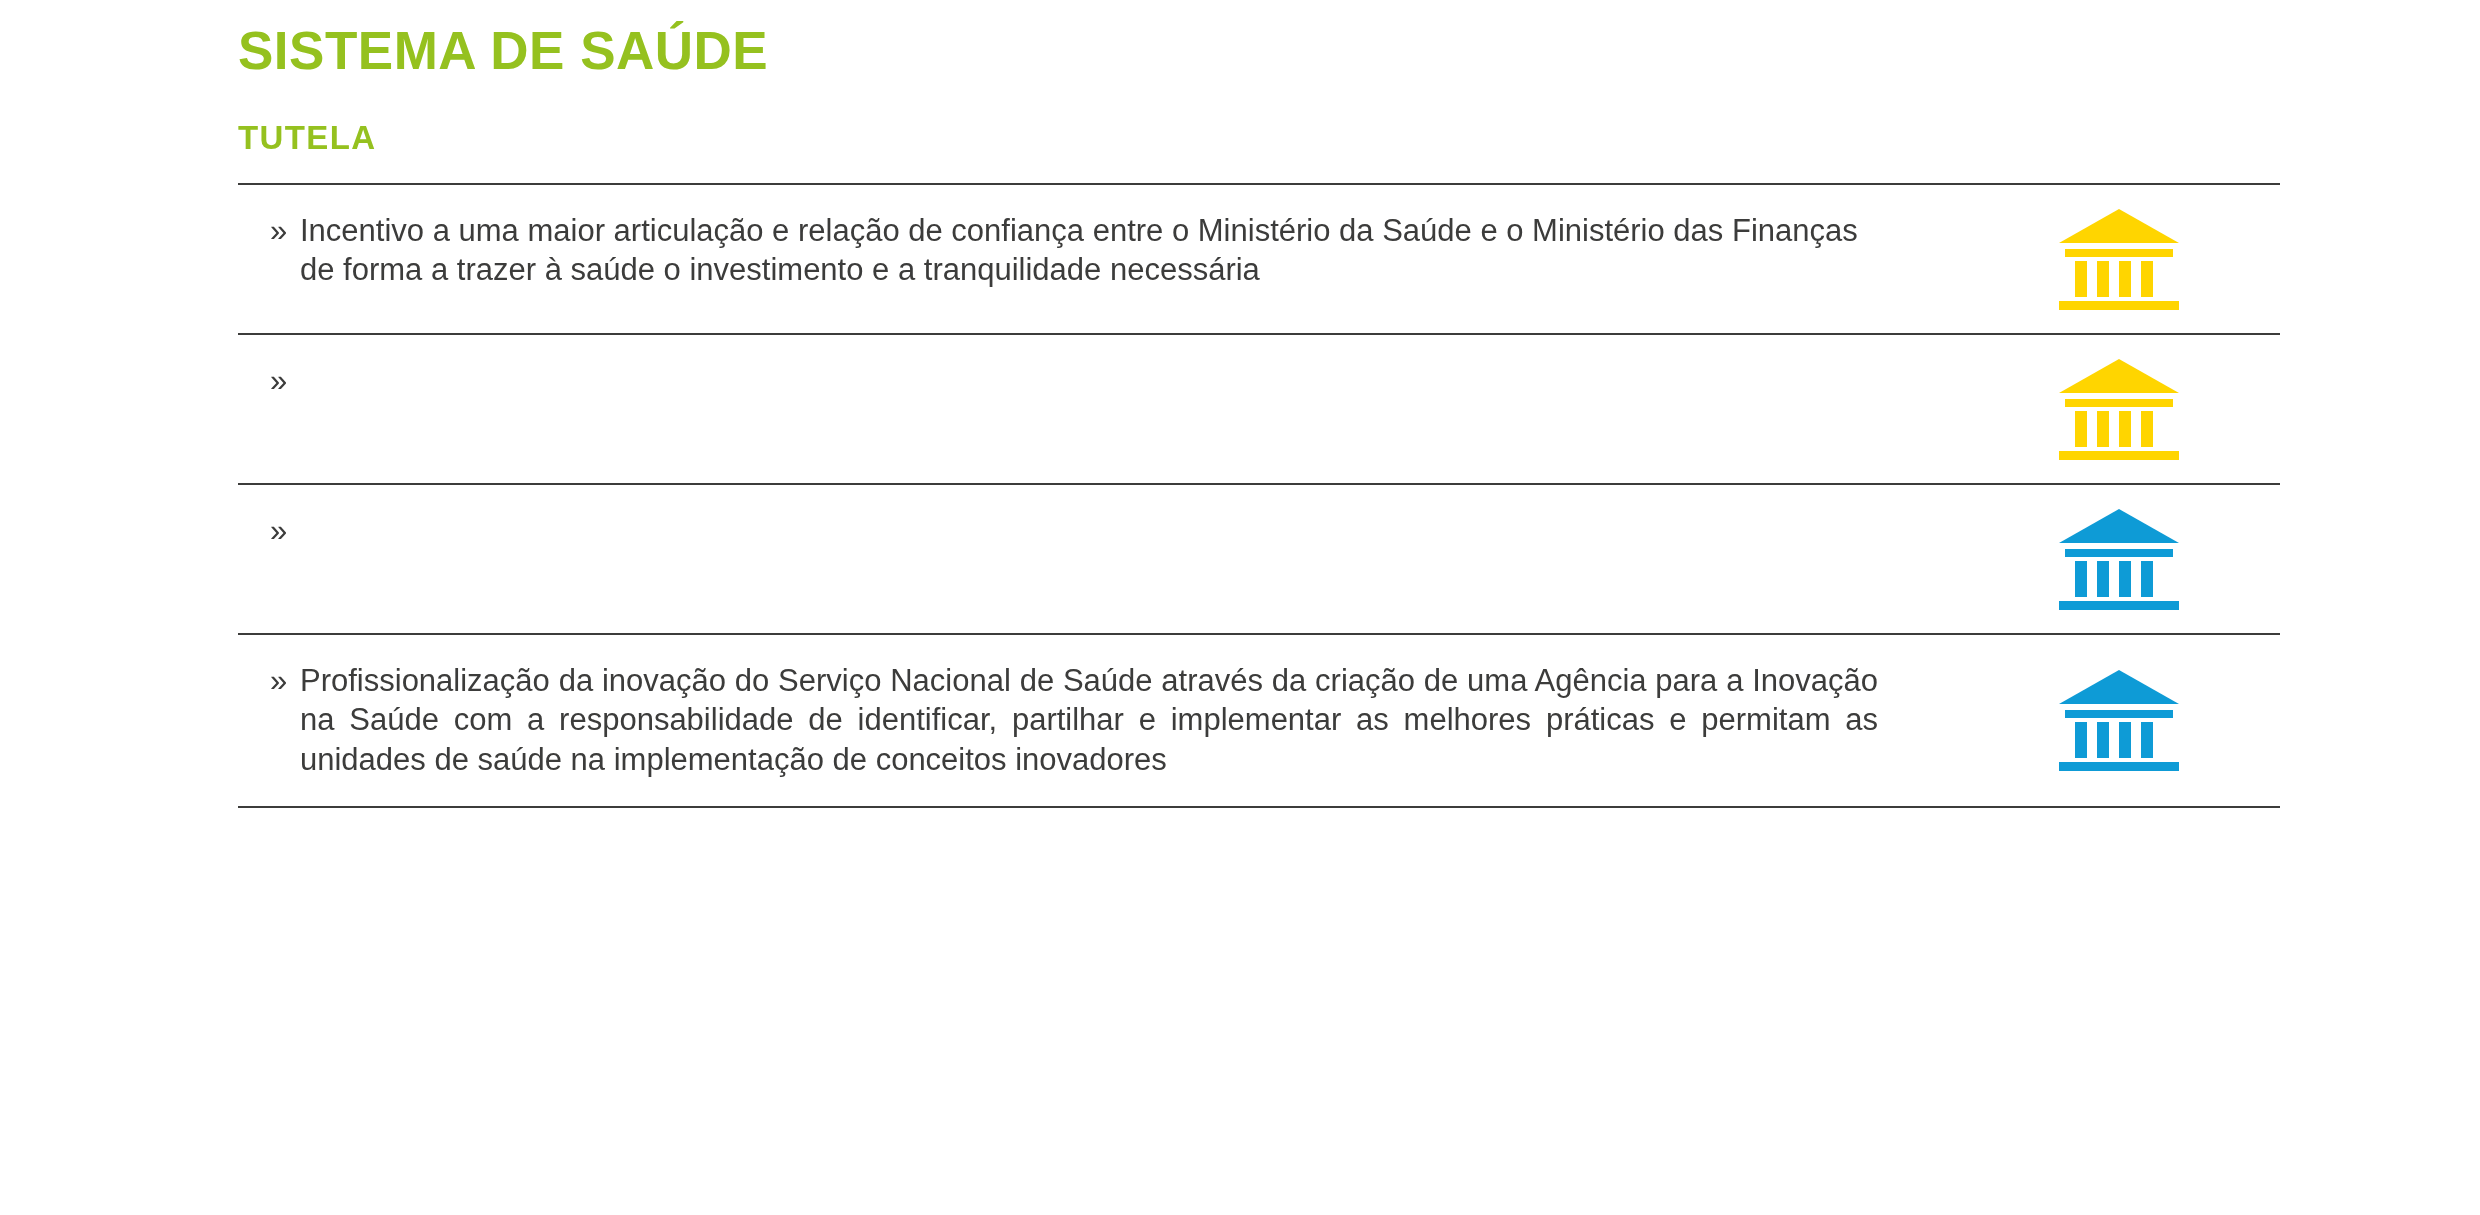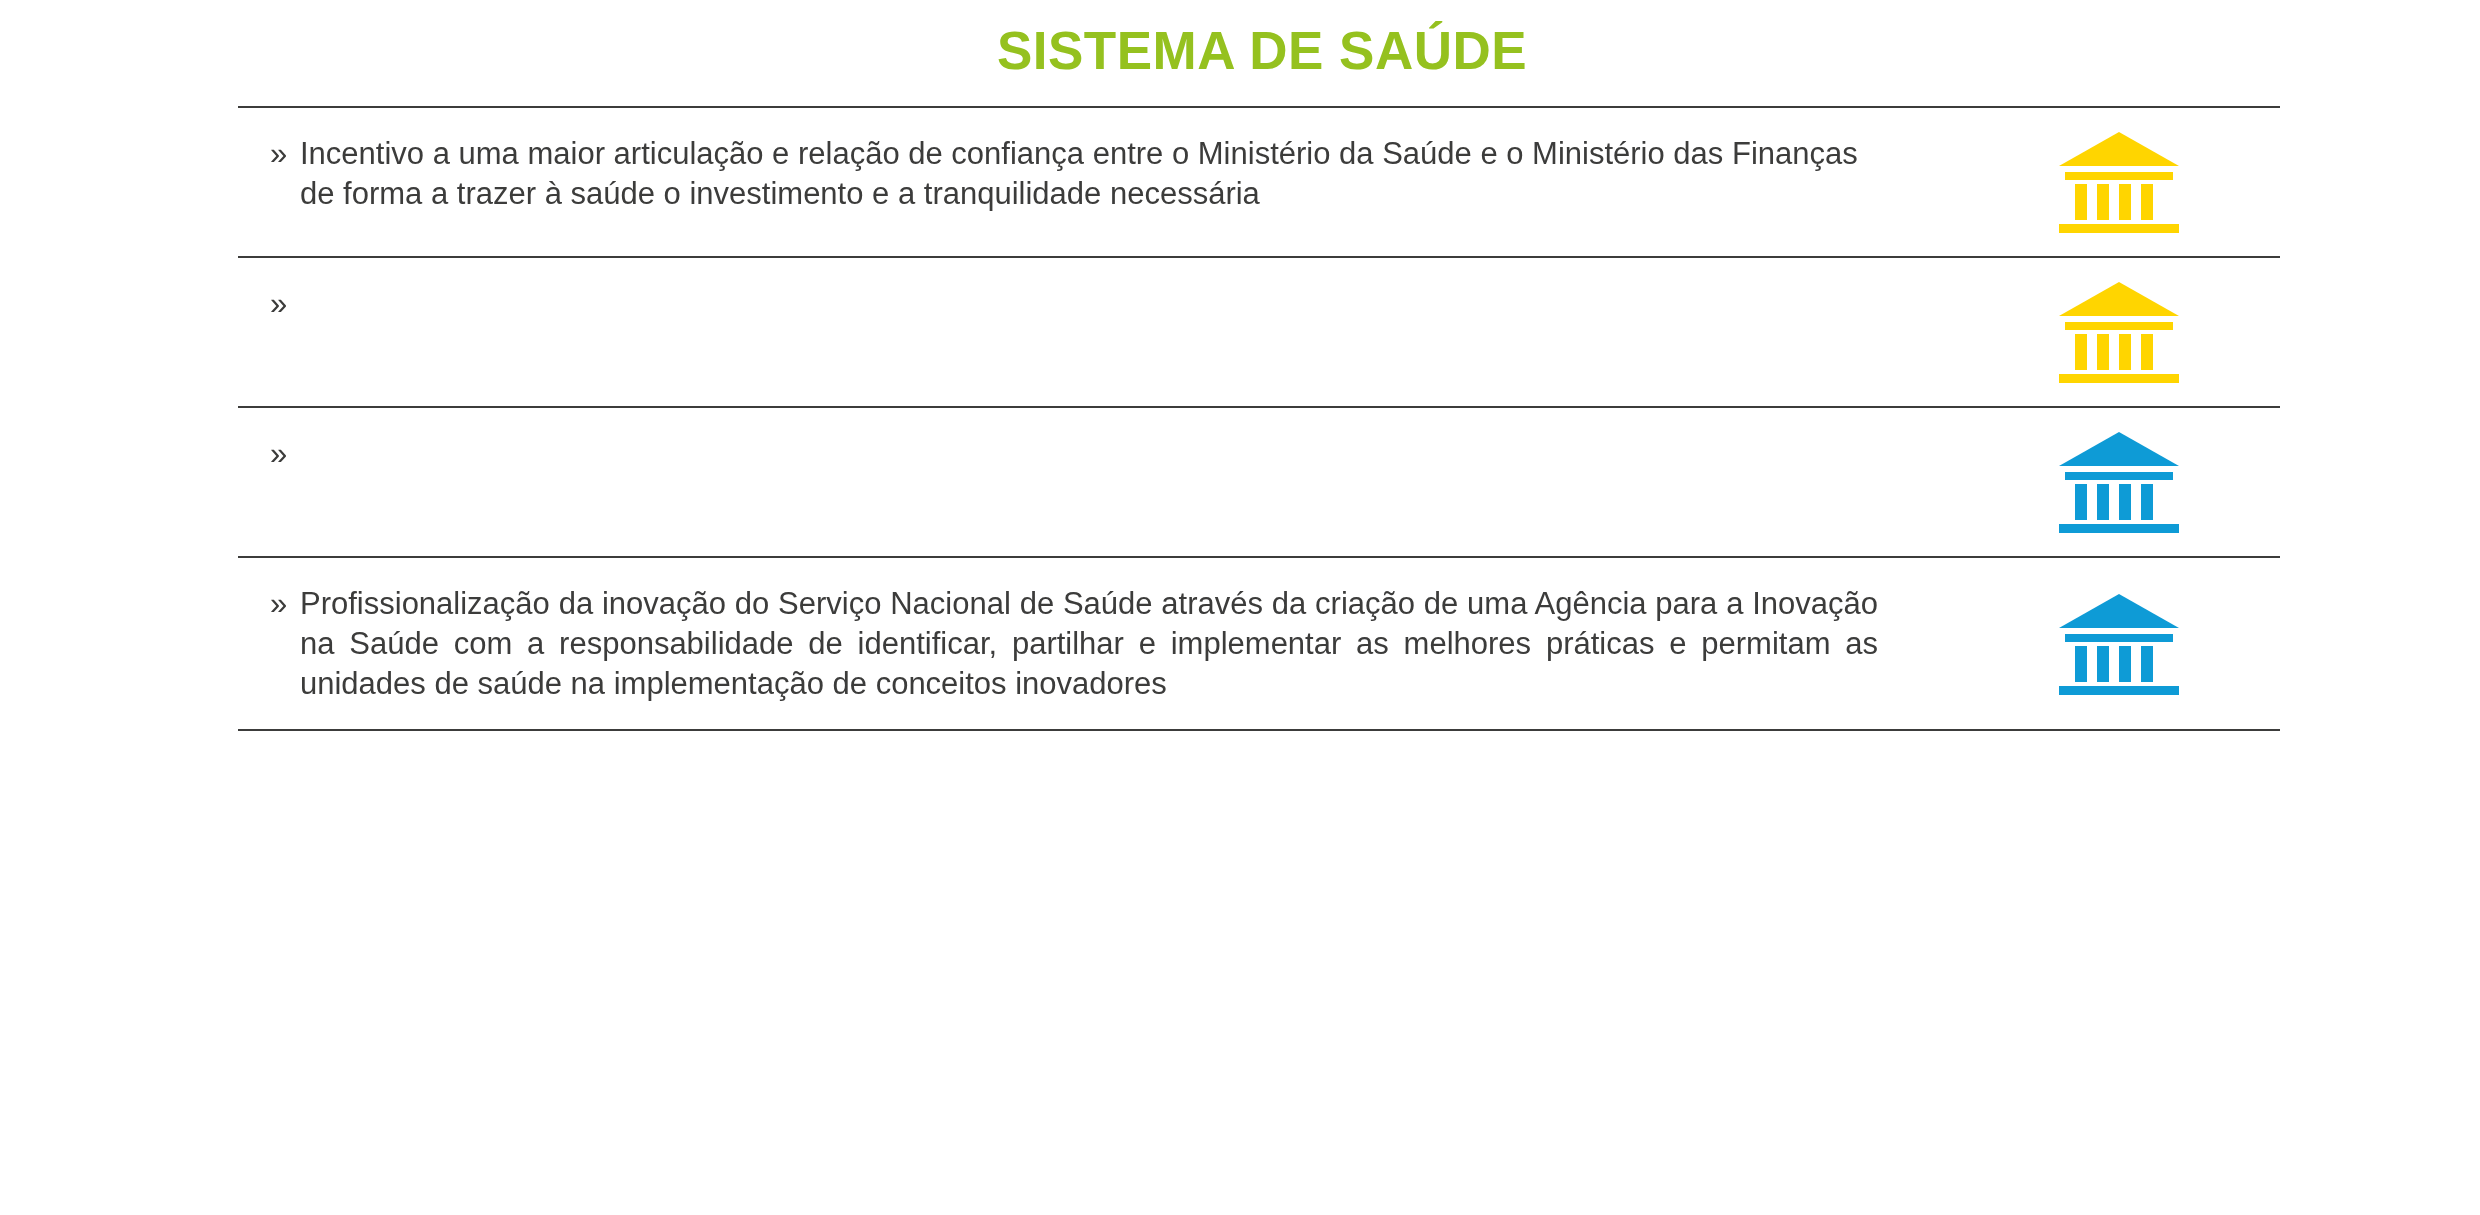--- a/index.html
+++ b/index.html
@@ -27,21 +27,20 @@
     top: 0;
     width: 2048px;
   }
   .title {
     font-size: 53px;
     font-weight: bold;
     color: #95c11f;
     letter-spacing: 0.5px;
     margin: 22px 0 12px 0;
     line-height: 1.1;
-    text-align: center;
   }
   .subtitle {
     font-size: 33px;
     font-weight: bold;
     color: #95c11f;
     letter-spacing: 1.4px;
     margin: 40px 0 0 0;
     line-height: 1.1;
   }
   .table {
@@ -96,20 +95,21 @@
     display: block;
   }
 </style>
 </head>
 <body>
 
 <div class="page">
   <div class="content">
 
     <h1 class="title">SISTEMA DE SAÚDE</h1>
+    <h2 class="subtitle">TUTELA</h2>
 
     <div class="table">
 
       <div class="row">
         <div class="row-text-cell">
           <div class="bullet">»</div>
           <div class="row-text nojustify">Incentivo a uma maior articulação e relação de confiança entre o Ministério da Saúde e o Ministério das Finanças de forma a trazer à saúde o investimento e a tranquilidade necessária</div>
         </div>
         <div class="row-icon-cell">
           <svg class="icon-bank" viewBox="0 0 128 112">

